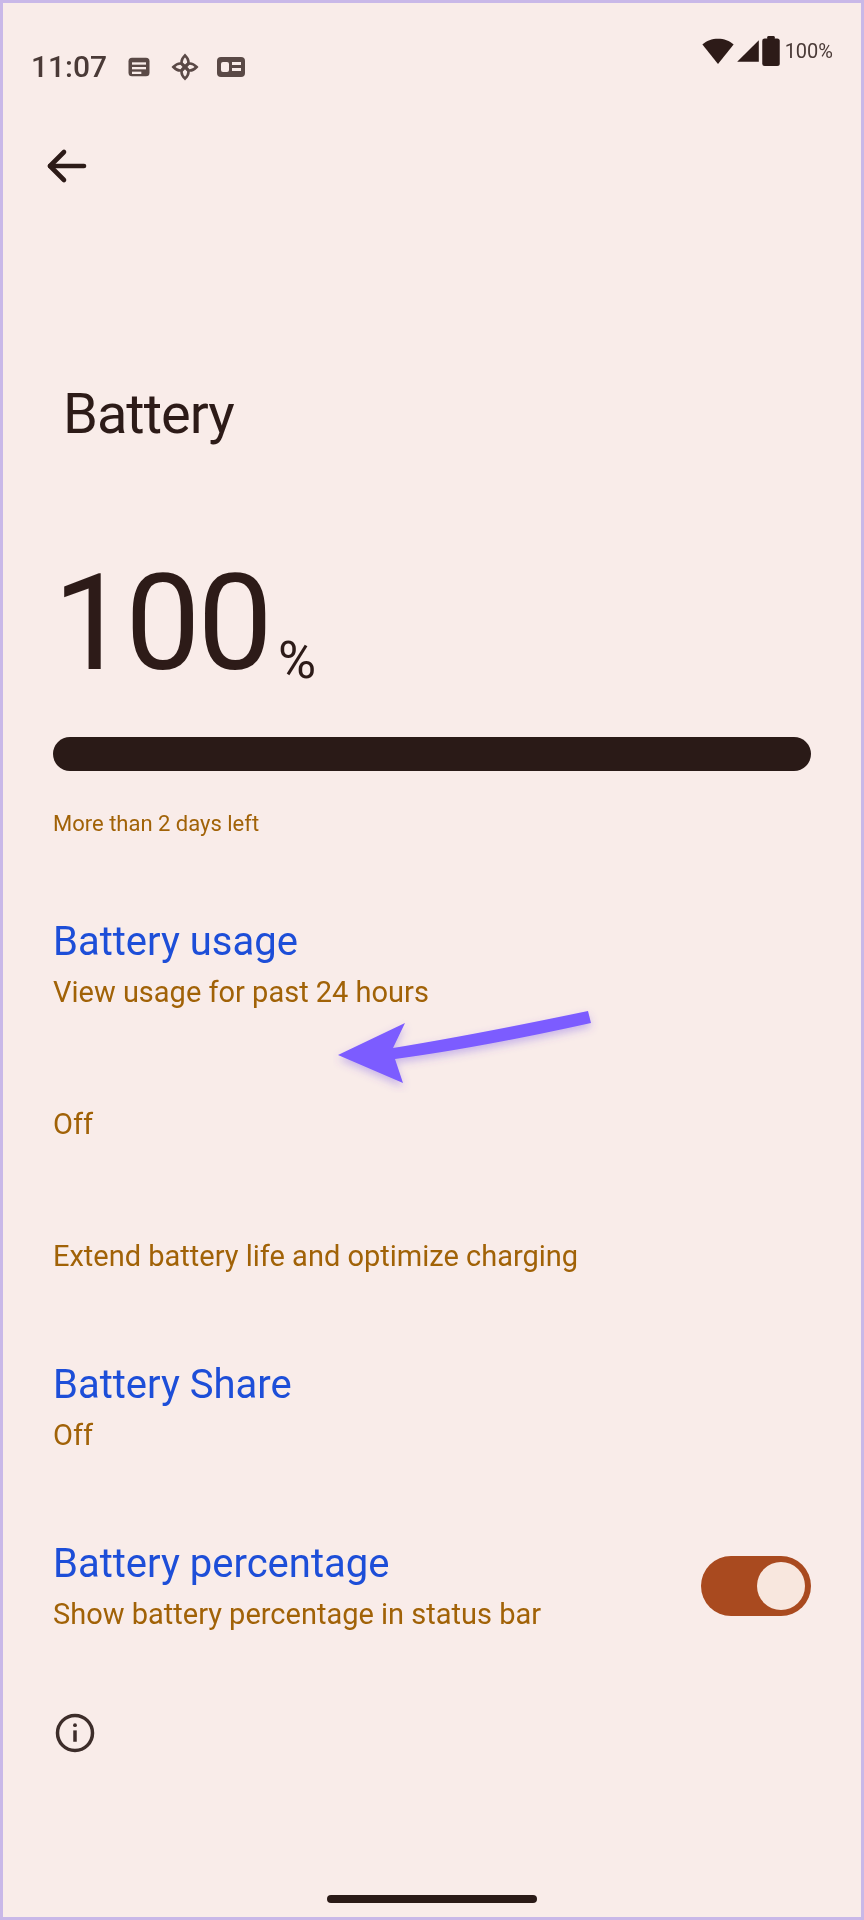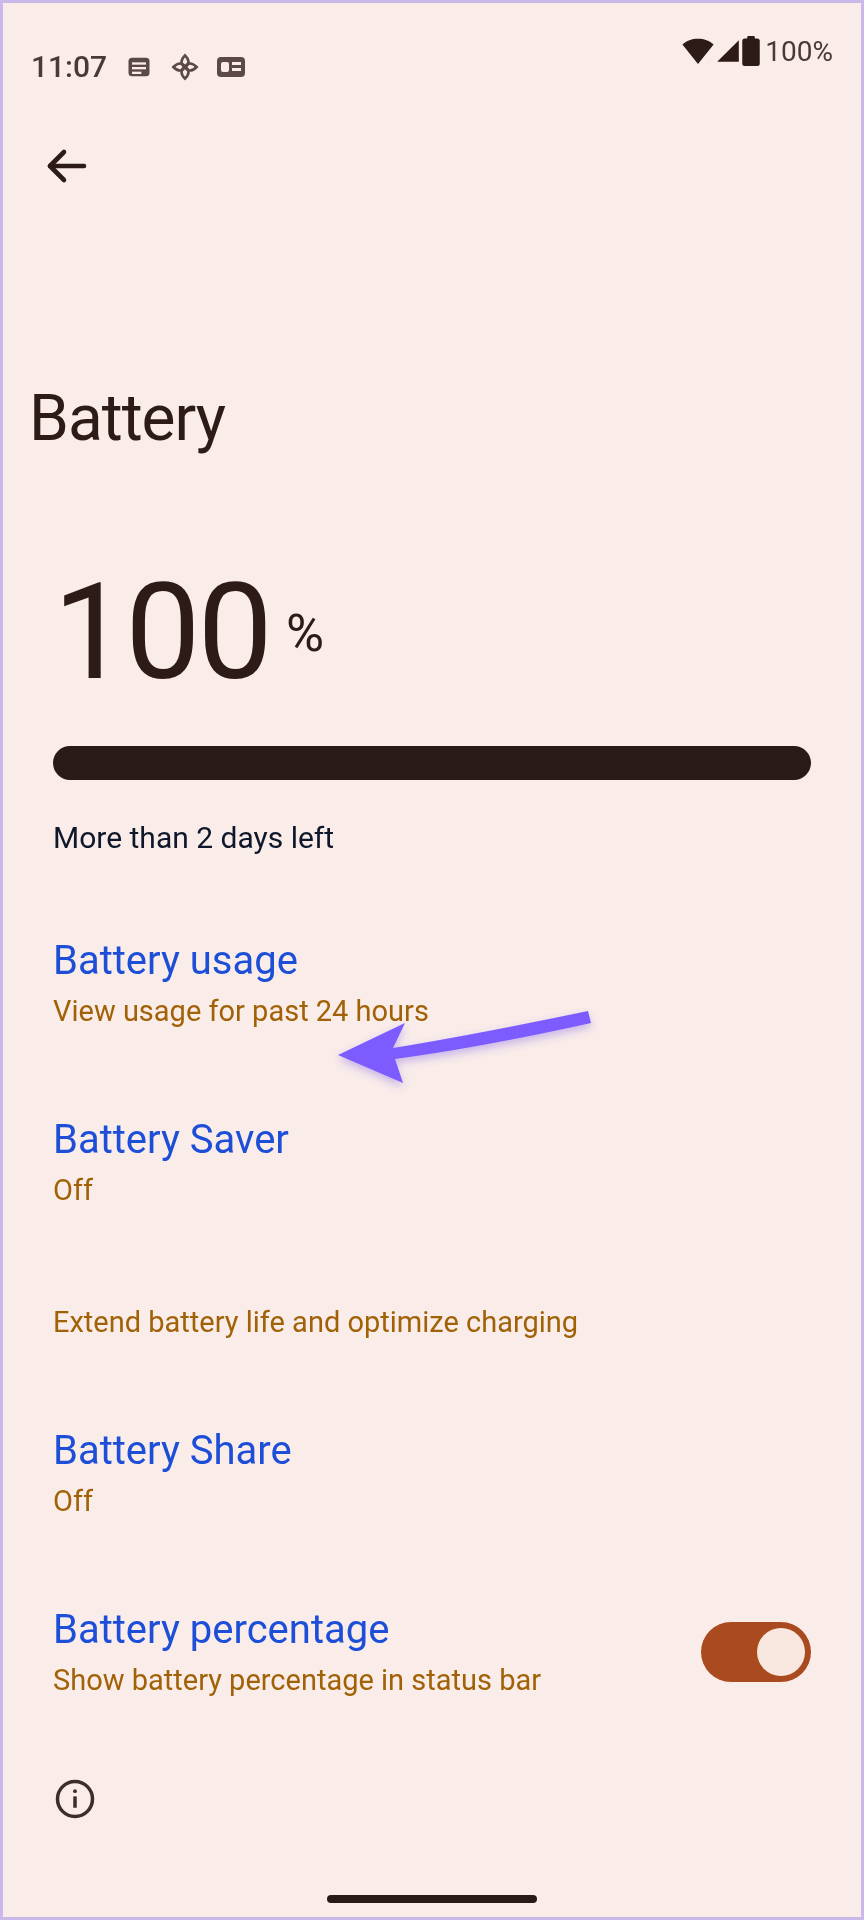--- a/index.html
+++ b/index.html
@@ -27,60 +27,60 @@
   .status-left {
     display: flex;
     align-items: center;
     gap: 18px;
     margin-top: 31px;
   }
   .status-right {
     display: flex;
     align-items: center;
     gap: 1px;
-    font-size: 28px;
+    font-size: 20px;
   }
   .status-icon { display: inline-flex; align-items: center; color:#5a4946; }
   .status-icon svg { display:block; }
 
   
   .app-bar {
     padding: 50px 28px 0 28px;
   }
   .back-btn {
     width: 70px; height: 70px;
     display: flex; align-items: center; justify-content: center;
     border: none; background: transparent; cursor: pointer;
     color: #2d1b18;
   }
 
   
   .page-title {
-    padding: 180px 50px 0 26px;
-    font-size: 64px;
+    padding: 180px 50px 0 60px;
+    font-size: 56px;
     font-weight: 400;
     letter-spacing: -1px;
   }
 
   
   .level-block { padding: 110px 50px 0 50px; }
-  .level-wrap { display: flex; align-items: center; gap: 10px; }
+  .level-wrap { display: flex; align-items: flex-end; gap: 2px; }
   .level-num { font-size: 134px; font-weight: 400; line-height: 1; letter-spacing:-3px;}
   .level-pct { font-size: 52px; font-weight: 400; margin-left: 6px; }
   .level-bar {
     margin-top: 46px;
     height: 34px;
     background: #2a1a17;
     border-radius: 20px;
     width: 100%;
   }
   .level-estimate {
     margin-top: 40px;
-    font-size: 30px;
-    color: #0f172a;
+    font-size: 22px;
+    color: #a16207;
   }
 
   
   .settings {
     padding: 38px 50px 0 50px;
   }
   .item {
     padding: 44px 0;
     display: flex;
     align-items: center;
@@ -217,21 +217,20 @@
 
   <div class="item">
     <div class="text">
       <div class="title">Battery usage</div>
       <div class="sub">View usage for past 24 hours</div>
     </div>
   </div>
 
   <div class="item">
     <div class="text">
-      <div class="title">Battery Saver</div>
       <div class="sub">Off</div>
     </div>
   </div>
 
   <div class="item">
     <div class="text">
       <div class="sub">Extend battery life and optimize charging</div>
     </div>
   </div>
 

